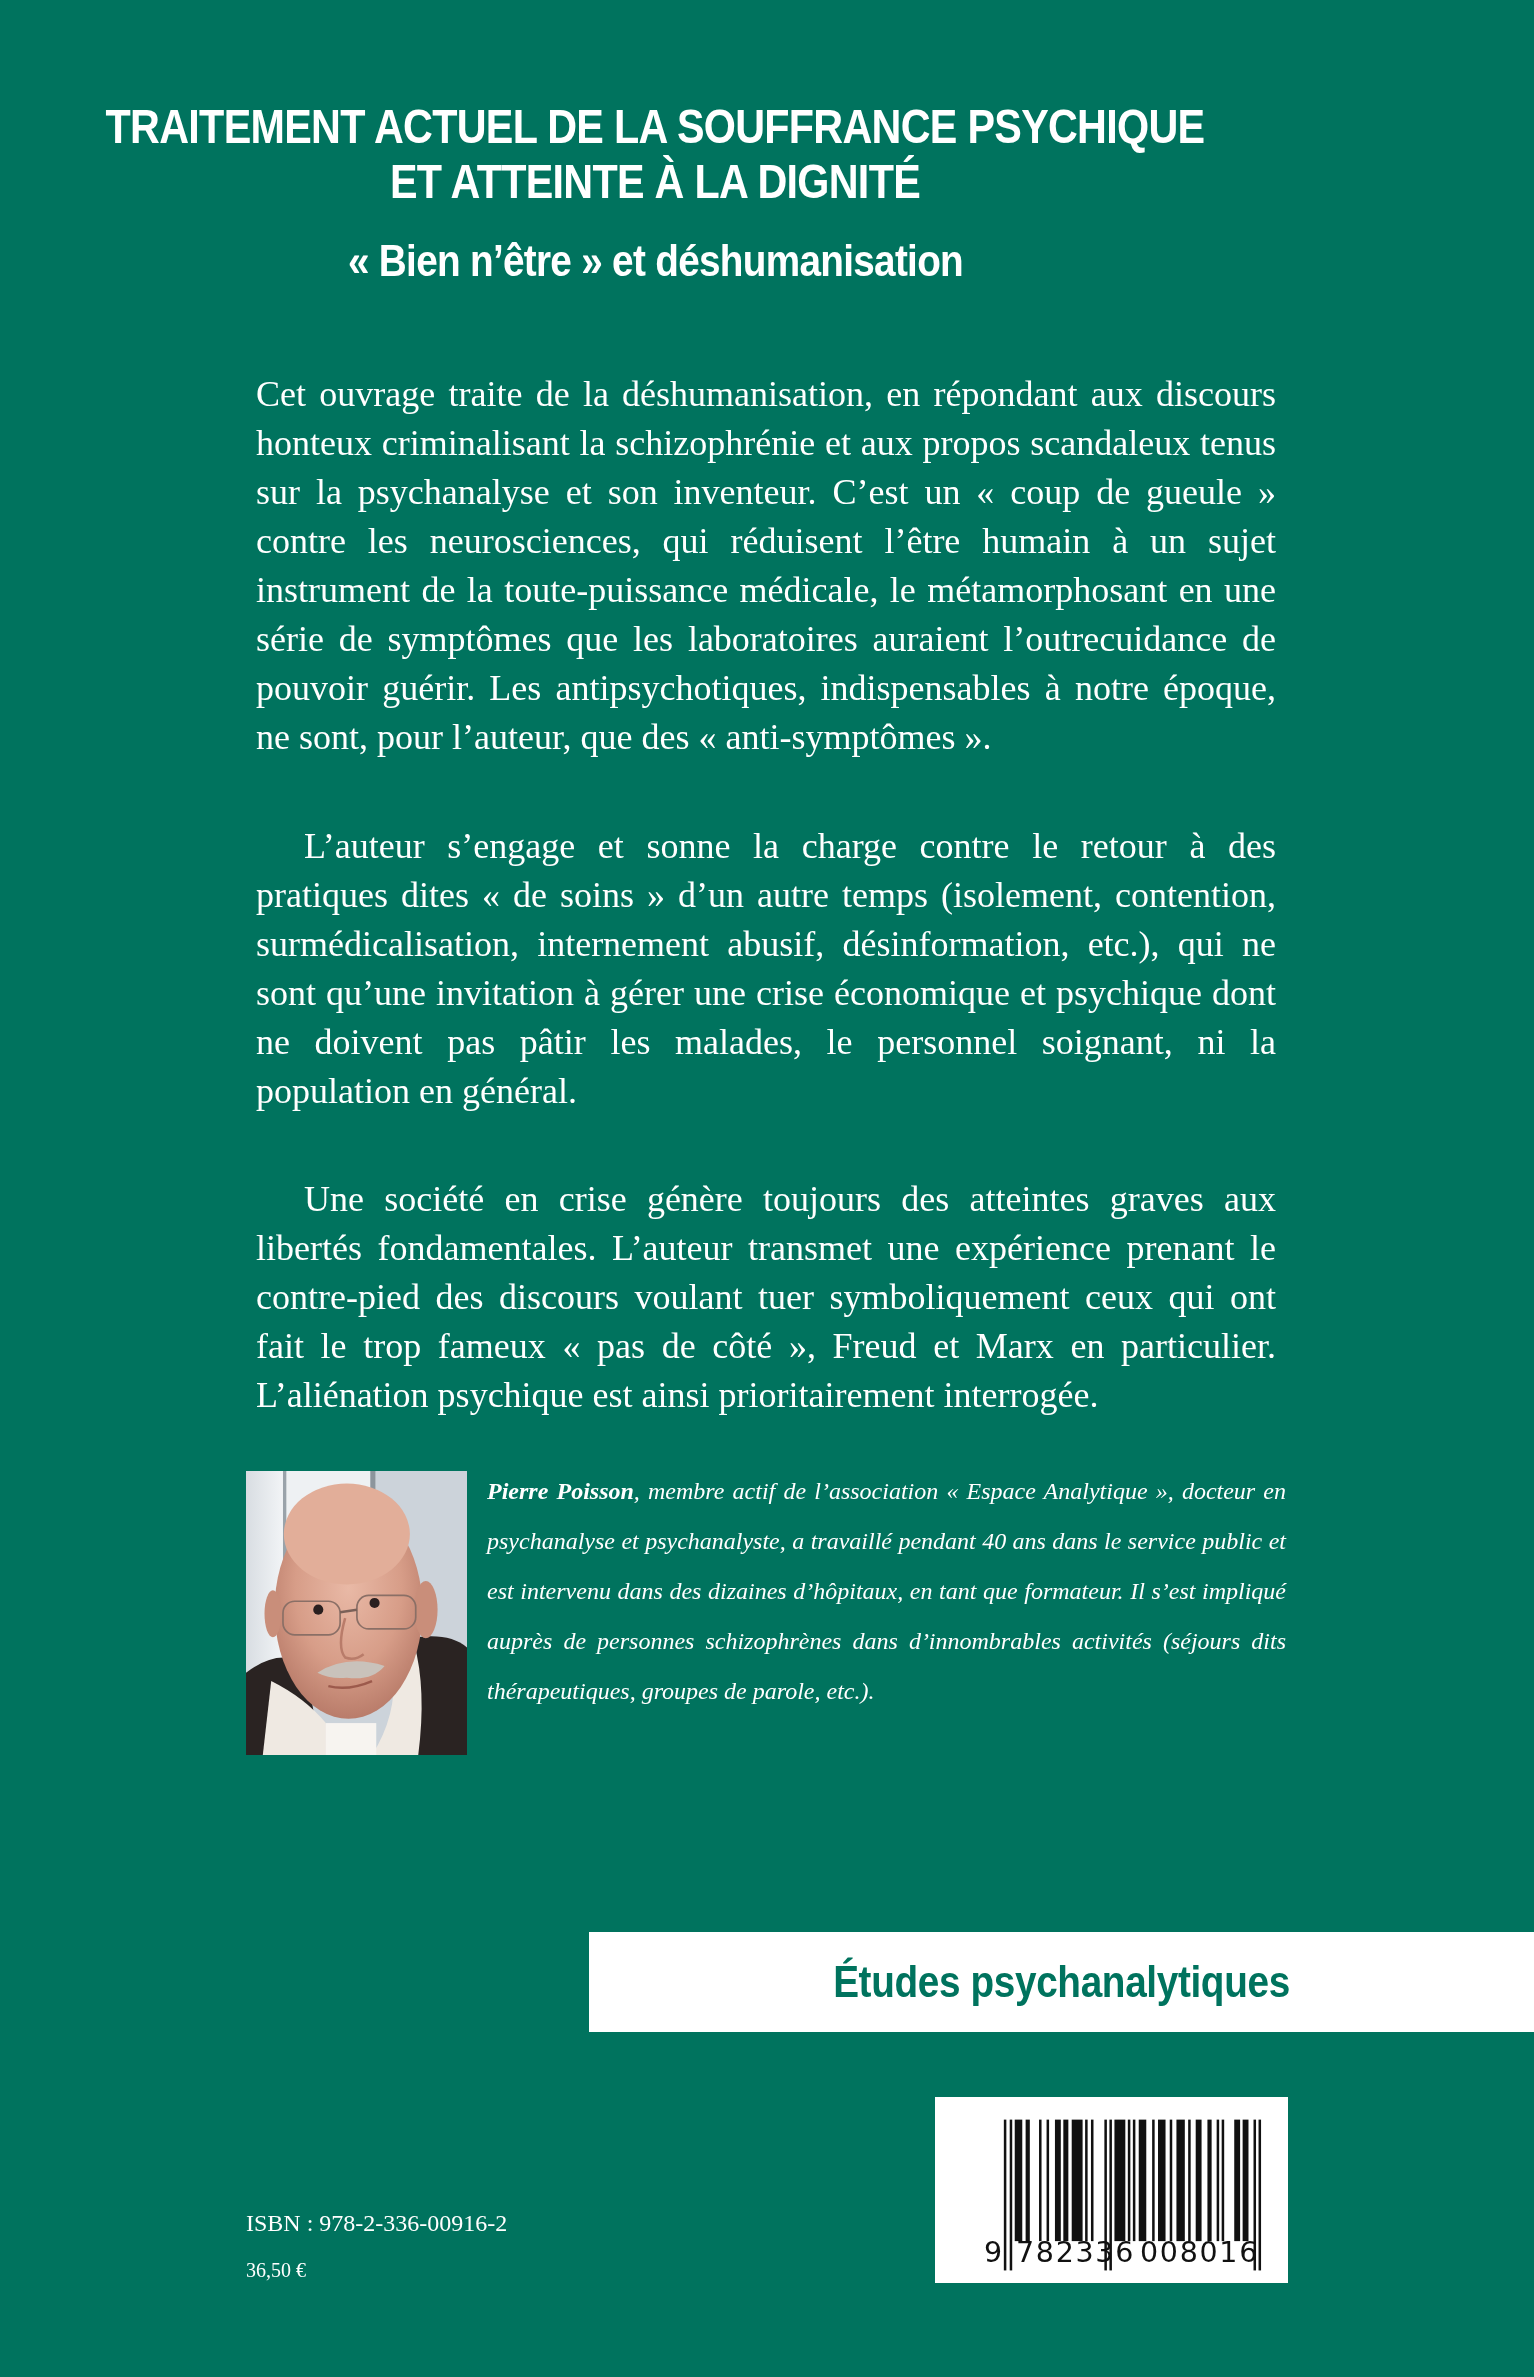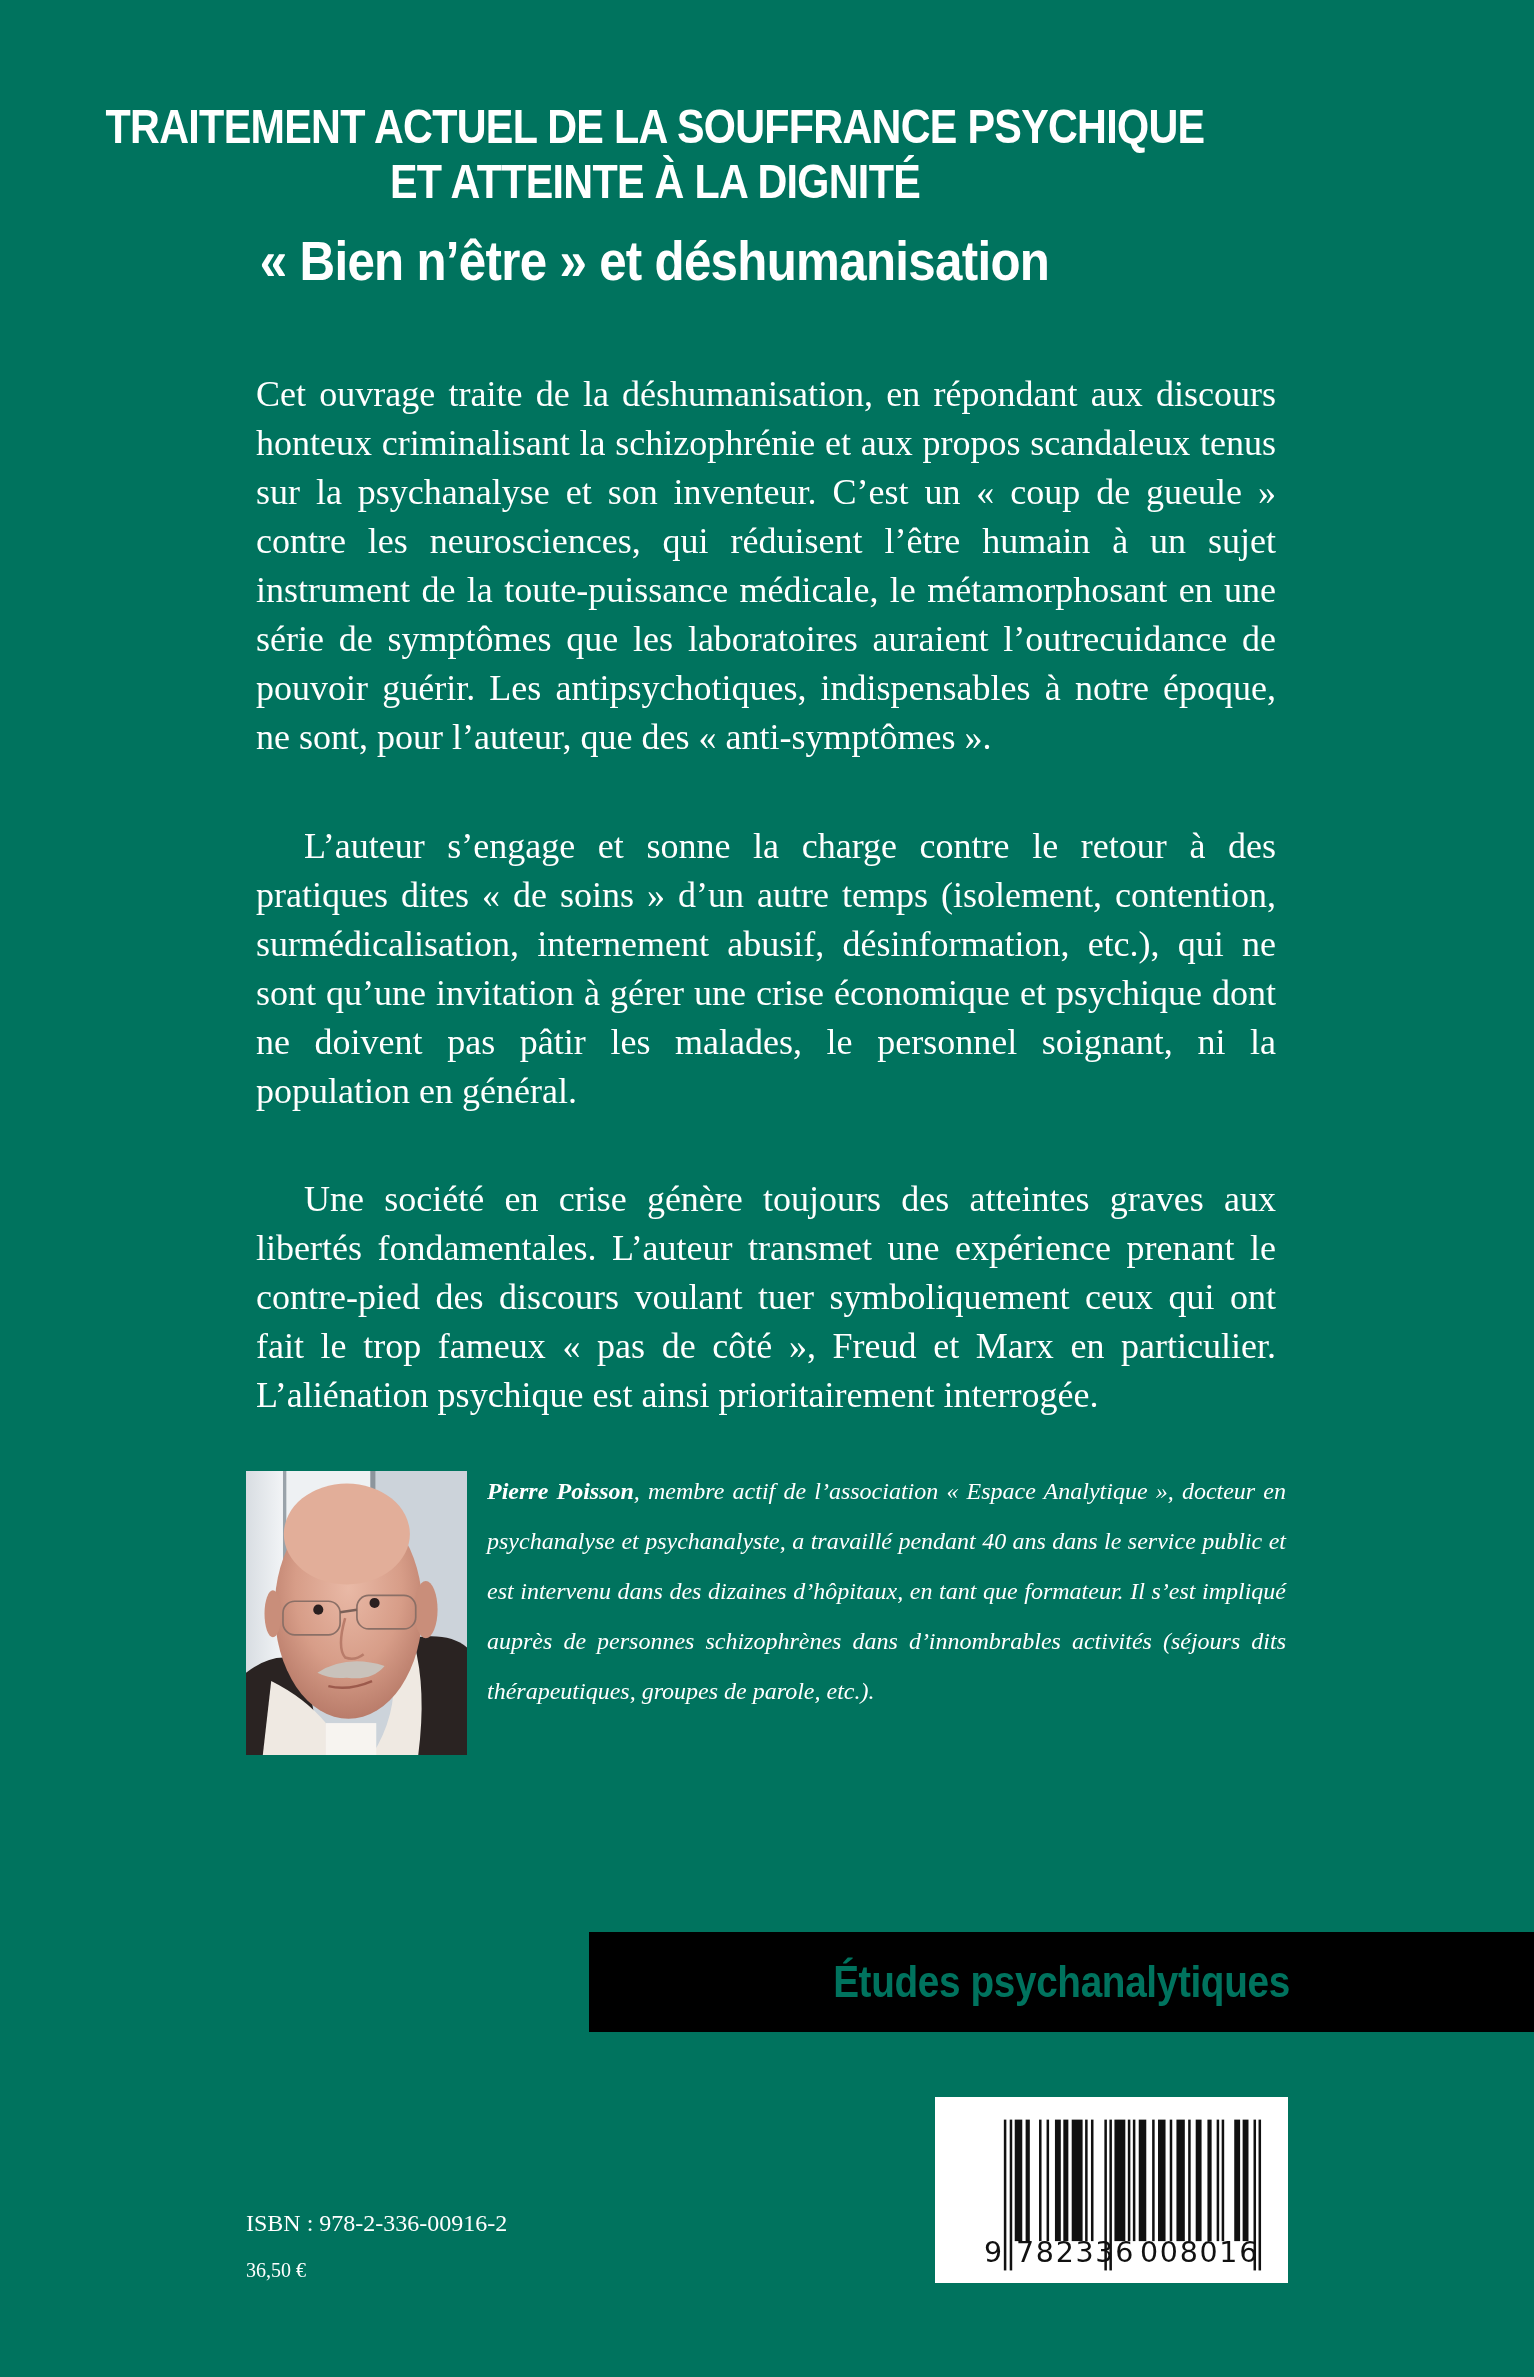--- a/index.html
+++ b/index.html
@@ -27,21 +27,21 @@
   }
   .title-line {
     font-size: 48px;
     line-height: 55px;
     transform: scaleX(0.86);
     display: block;
   }
   #title-block { top: 99px; }
   #subtitle {
     top: 235px;
-    font-size: 56px;
+    font-size: 44px;
     line-height: 52px;
   }
   #subtitle span { display: inline-block; transform: scaleX(0.88); }
 
   .body-text {
     position: absolute;
     left: 246px;
     width: 1040px;
     font-family: "Liberation Serif", serif;
     font-size: 36px;
@@ -89,21 +89,21 @@
     height: 295px;
   }
   #bio b { font-weight: bold; }
 
   #series-banner {
     position: absolute;
     left: 589px;
     top: 1932px;
     width: 945px;
     height: 100px;
-    background: #000000;
+    background: #ffffff;
     display: flex;
     align-items: center;
     justify-content: center;
   }
   #series-banner span {
     font-family: "Liberation Sans", sans-serif;
     font-weight: bold;
     font-size: 44px;
     color: #00735e;
     display: inline-block;

